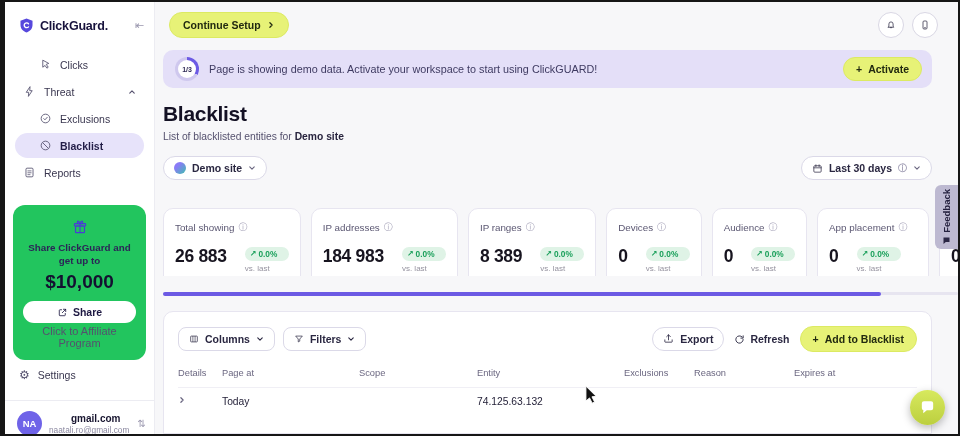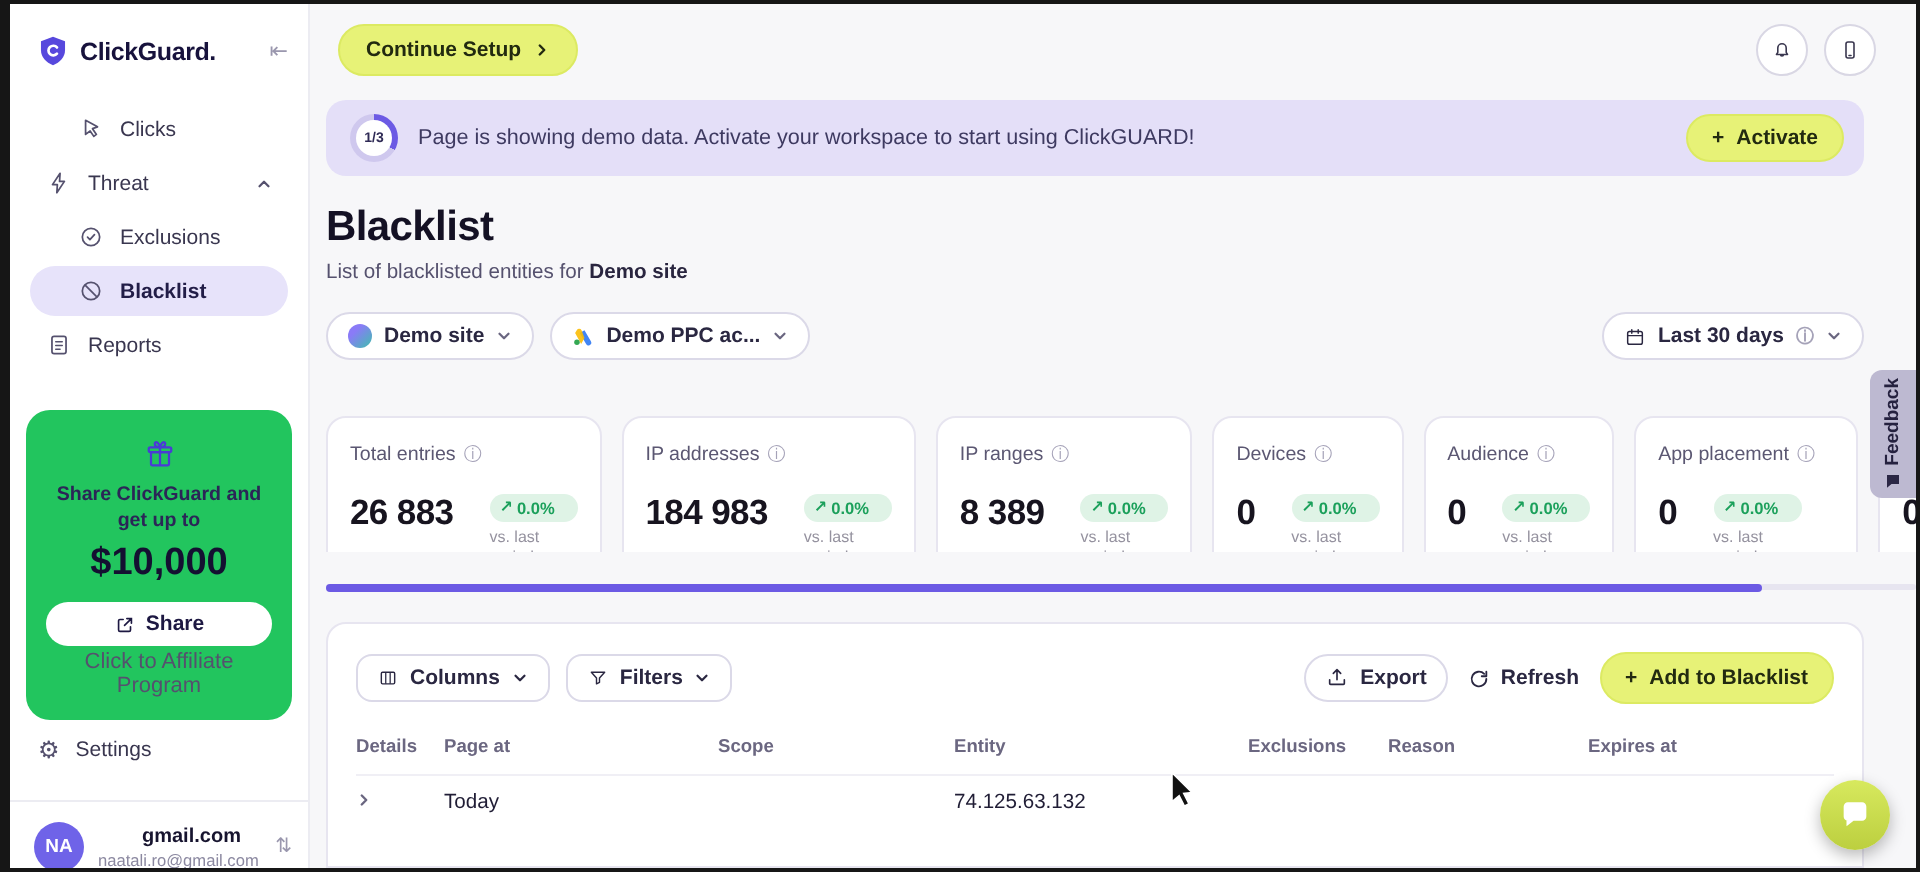--- a/index.html
+++ b/index.html
@@ -104,21 +104,21 @@
   .toolbar { display: flex; align-items: center; gap: 8px; }
   .btn-outline { display: inline-flex; align-items: center; gap: 6px; background: #fff;
                  border: 1px solid #dbd9e8; border-radius: 8px; padding: 5px 10px; font-size: 10.5px;
                  font-weight: 600; color: #2a2741; cursor: pointer; font-family: inherit; white-space: nowrap; }
   .toolbar-right { margin-left: auto; display: flex; align-items: center; gap: 10px; }
   .btn-export { border-radius: 14px; }
   .btn-ghost { display: inline-flex; align-items: flex-end; gap: 5px; border: none; background: none;
                font-size: 10.5px; font-weight: 600; color: #2a2741; cursor: pointer; font-family: inherit; }
   .btn-add { border-radius: 14px; padding: 6px 12px; }
   .tgrid { display: grid; grid-template-columns: 44px 137px 118px 147px 70px 100px 1fr; }
-  .thead { margin-top: 16px; font-size: 9.3px; color: #6b6781; font-weight: 700; }
+  .thead { margin-top: 16px; font-size: 9.3px; color: #6b6781; font-weight: 400; }
   .trow { margin-top: 9px; border-top: 1px solid #f0eff5; padding-top: 8px; font-size: 10.3px; color: #201d35; }
   .row-chev { color: #6a6680; }
 
   .feedback-tab { position: absolute; right: 0; top: 183px; width: 23px; height: 64px; background: #bdb9d1;
                   border-radius: 6px 0 0 6px; display: flex; flex-direction: column; align-items: center;
                   justify-content: center; gap: 4px; cursor: pointer; }
   .feedback-label { writing-mode: vertical-rl; transform: rotate(180deg); font-size: 9.5px;
                     font-weight: 700; color: #25213f; }
 
   .chat-bubble { position: absolute; right: 13px; bottom: 9px; width: 35px; height: 35px; border-radius: 50%;
@@ -259,49 +259,38 @@
       </div>
 
       <div class="filter-row">
         <div class="pill">
           <span class="site-dot"></span>
           <span>Demo site</span>
           <svg class="chev" width="8" height="8" viewBox="0 0 10 10">
             <path d="M2.2 3.6l2.8 2.8 2.8-2.8" fill="none" stroke="currentColor" stroke-width="1.4" stroke-linecap="round" stroke-linejoin="round"></path>
           </svg>
         </div>
-        <div class="pill">
-          <svg width="11" height="11" viewBox="0 0 24 24">
-            <path d="M13.6 4.5l7 12.1a3 3 0 1 1-5.2 3l-7-12.1z" fill="#4285F4"></path>
-            <path d="M10.4 4.5a3 3 0 0 0-5.2 0L3.4 7.6 10 19.5l3.6-6.3z" fill="#FBBC04" opacity="0.9"></path>
-            <circle cx="5.4" cy="17.8" r="3" fill="#34A853"></circle>
-          </svg>
-          <span>Demo PPC ac...</span>
-          <svg class="chev" width="8" height="8" viewBox="0 0 10 10">
-            <path d="M2.2 3.6l2.8 2.8 2.8-2.8" fill="none" stroke="currentColor" stroke-width="1.4" stroke-linecap="round" stroke-linejoin="round"></path>
-          </svg>
-        </div>
         <div class="pill date-pill">
           <svg width="11" height="11" viewBox="0 0 24 24">
             <rect x="4" y="6" width="16" height="14" rx="2" fill="none" stroke="currentColor" stroke-width="1.6"></rect>
             <path d="M4 10.5h16M8.5 4v4M15.5 4v4" stroke="currentColor" stroke-width="1.6" stroke-linecap="round"></path>
           </svg>
           <span>Last 30 days</span>
           <span class="inf">ⓘ</span>
           <svg class="chev" width="8" height="8" viewBox="0 0 10 10">
             <path d="M2.2 3.6l2.8 2.8 2.8-2.8" fill="none" stroke="currentColor" stroke-width="1.4" stroke-linecap="round" stroke-linejoin="round"></path>
           </svg>
         </div>
       </div>
     </div>
 
     <div class="cards">
       <div class="card c1">
         <div class="card-head">
-            <span>Total entries</span>
+            <span>Total showing</span>
             <span class="inf">ⓘ</span>
           </div>
         <div class="card-body">
           <span class="card-value">26 883</span>
           <span class="badge-col">
             <span class="badge">
                 <span class="tr">↗</span>
                 <span>0.0%</span>
               </span>
             <span class="card-cap">vs. last period</span>

